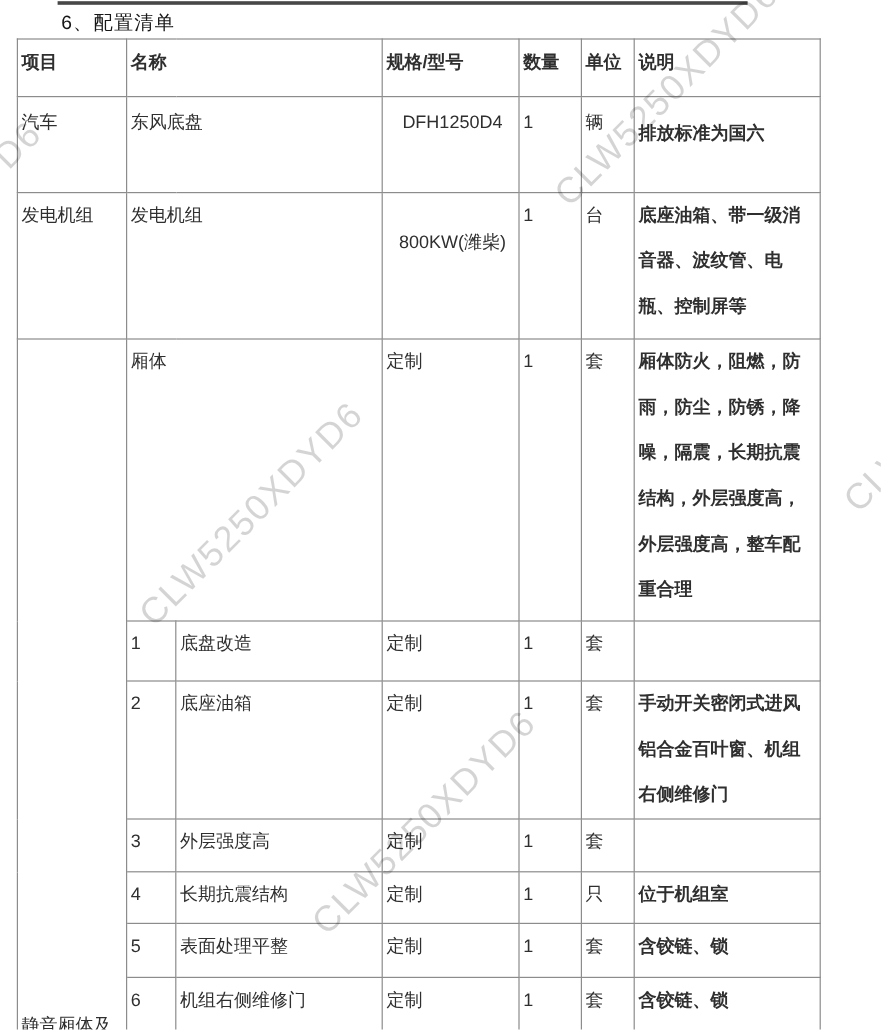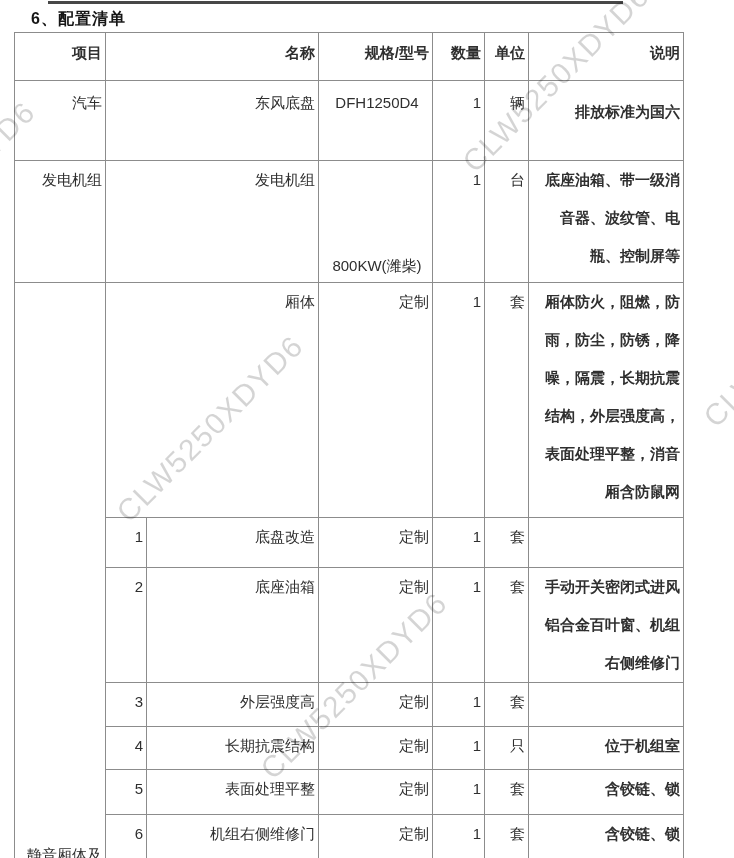--- a/index.html
+++ b/index.html
@@ -2,21 +2,21 @@
 <html><head>
 <meta charset="utf-8">
 <style>
   html,body{margin:0;padding:0;}
   body{
     width:734px;height:858px;overflow:hidden;position:relative;
     background:#ffffff;color:#2f2f2f;
     font-family:"Liberation Sans","DejaVu Sans",sans-serif;
   }
   .scan-line{position:absolute;left:48px;top:1px;width:575px;height:3px;background:#474747;}
-  .doc-title{position:absolute;left:31px;top:9px;font-size:16px;font-weight:bold;color:#161616;letter-spacing:1px;}
+  .doc-title{position:absolute;left:51px;top:9px;font-size:16px;font-weight:normal;color:#161616;letter-spacing:1px;}
 
   
   .wm-layer{position:absolute;left:0;top:0;width:734px;height:858px;pointer-events:none;z-index:3;}
   .wm{
     position:absolute;font-size:30px;letter-spacing:1.5px;white-space:nowrap;
     color:rgba(0,0,0,0.17);transform:rotate(-45deg);transform-origin:left center;
   }
   .wm-b{left:-146px;top:266px;}
   .wm-c{left:122px;top:500px;}
   .wm-d{left:266px;top:757px;}
@@ -26,32 +26,32 @@
   
   table{
     position:absolute;left:14px;top:32px;z-index:2;
     border-collapse:collapse;table-layout:fixed;background:transparent;
   }
   col.c-item{width:91px;}  col.c-no{width:41px;}   col.c-name{width:172px;}
   col.c-spec{width:114px;} col.c-qty{width:52px;}  col.c-unit{width:44px;}
   col.c-desc{width:155px;}
   th,td{
     border:1px solid #8c8c8c;box-sizing:border-box;overflow:hidden;
-    font-size:15px;font-weight:normal;text-align:right;vertical-align:top;
+    font-size:15px;font-weight:normal;text-align:left;vertical-align:top;
     padding:9px 3px 0 3px;line-height:19px;
   }
   th{font-weight:bold;padding-top:10px;}
   tr.r-hdr{height:48px;}
   tr.r1{height:80px;padding-left:31px;}  tr.r2{height:122px;} tr.r3{height:235px;}
   tr.r4{height:50px;}  tr.r5{height:114px;} tr.r6{height:44px;}
   tr.r7{height:43px;}  tr.r8{height:45px;}  tr.r9{height:70px;}
   tr.r1 td{padding-top:12px;}
   td.desc{line-height:38px;padding-top:0;font-weight:bold;}
   td.spec-left{text-align:center;padding-left:6px;}
-  td.spec-bottom{padding-top:95px;}
+  td.spec-bottom{padding-top:32px;}
   td.item-merged{vertical-align:bottom;padding-bottom:20px;line-height:19px;}
 </style>
 </head>
 <body>
 
 <div class="scan-line"></div>
 
 <div class="doc-title">6、配置清单</div>
 
 <div class="wm-layer">
@@ -100,21 +100,21 @@
     <td>台</td>
     <td class="desc">底座油箱、带一级消音器、波纹管、电瓶、控制屏等</td>
   </tr>
 
   <tr class="r3">
     <td rowspan="7" class="item-merged">静音厢体及</td>
     <td colspan="2">厢体</td>
     <td>定制</td>
     <td>1</td>
     <td>套</td>
-    <td class="desc">厢体防火，阻燃，防雨，防尘，防锈，降噪，隔震，长期抗震结构，外层强度高，表面处理平整，消音厢含防鼠网</td>
+    <td class="desc">厢体防火，阻燃，防雨，防尘，防锈，降噪，隔震，长期抗震结构，外层强度高，外层强度高，整车配重合理</td>
   </tr>
 
   <tr class="r4">
     <td>1</td>
     <td>底盘改造</td>
     <td>定制</td>
     <td>1</td>
     <td>套</td>
     <td class="desc"></td>
   </tr>

